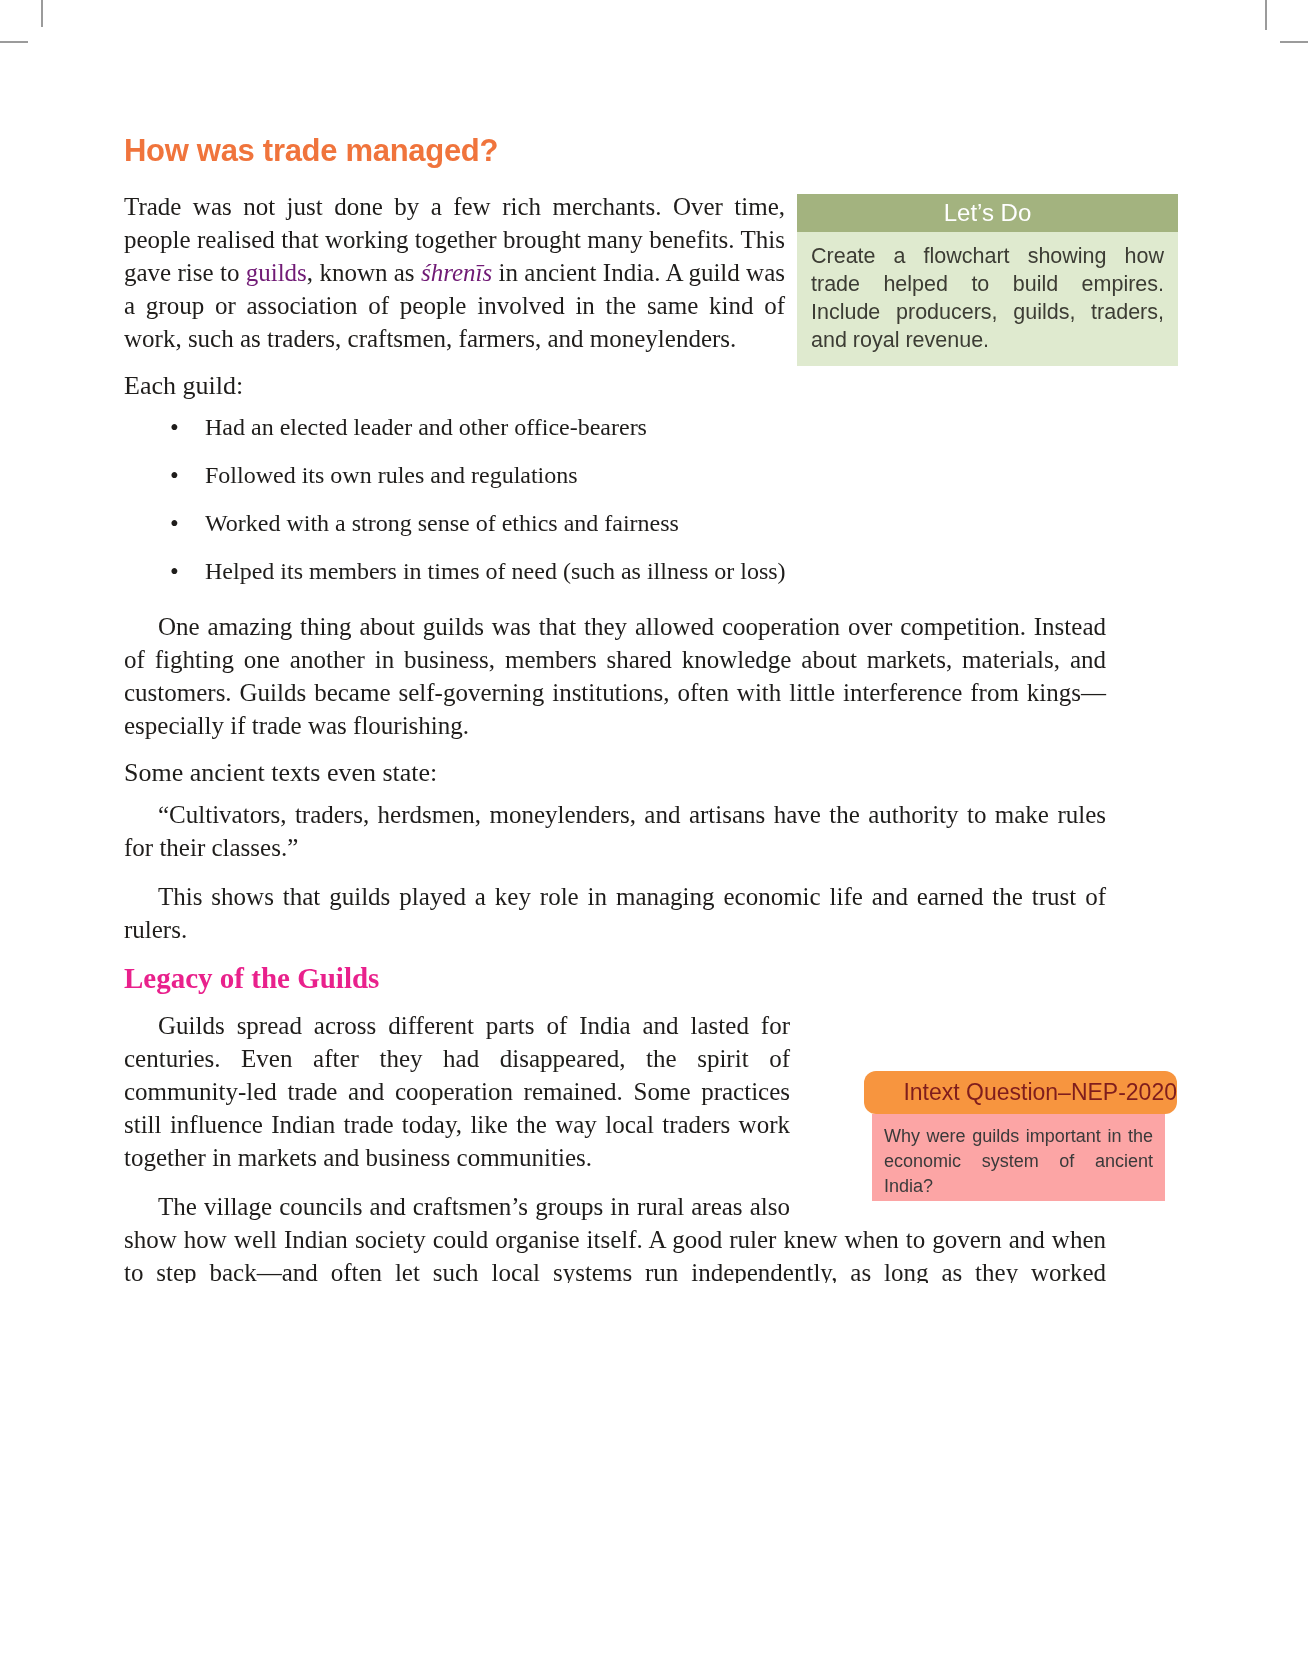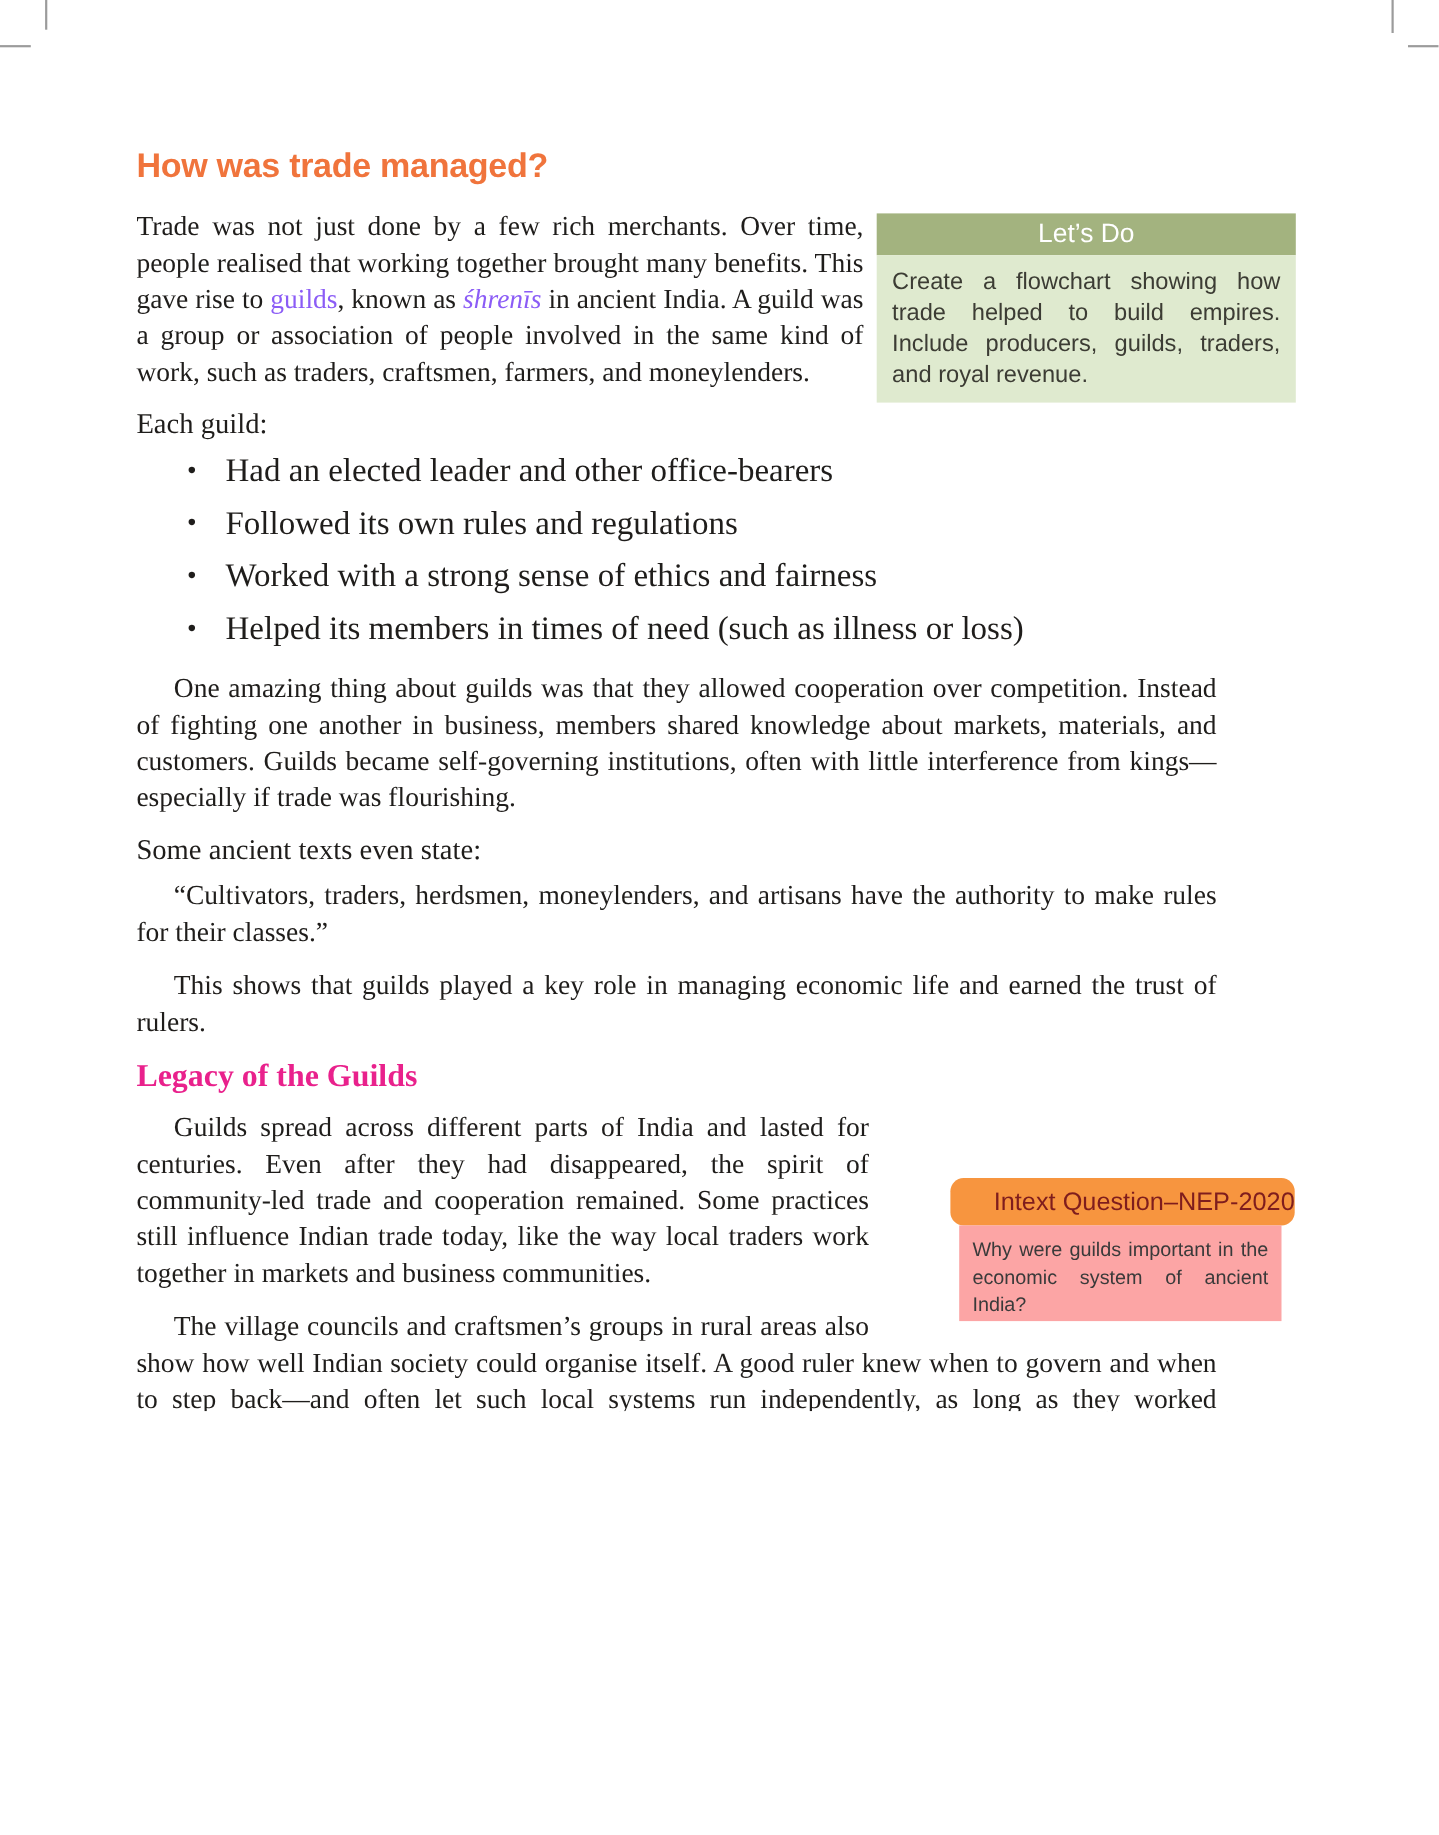--- a/index.html
+++ b/index.html
@@ -6,25 +6,25 @@
   .page{position:relative;width:1308px;height:1283px;background:#ffffff;overflow:hidden;
         font-family:"Liberation Serif",serif;color:#1f1d1b;}
   
   .crop{position:absolute;background:#9b9b9b;}
   
   .content{position:absolute;left:124px;top:134px;width:982px;}
   h1.section{font-family:"Liberation Sans",sans-serif;font-weight:bold;font-size:31px;
              line-height:34px;color:#F0743C;margin:0 0 22px 0;letter-spacing:-0.3px;}
   p.body{font-size:25px;line-height:33px;text-align:justify;margin:0 0 16px 0;}
   p.indent{text-indent:34px;}
-  .pink{color:#8b5cf6;}
+  .pink{color:#701a75;}
   .ital{font-style:italic;}
   p.bold-label{font-size:26px;font-weight:normal;margin:6px 0 10px 0;}
   ul.guild{list-style:none;margin:8px 0 22px 0;padding:0;}
-  ul.guild li{font-size:30px;line-height:33px;margin:0 0 15px 0;padding-left:81px;position:relative;}
+  ul.guild li{font-size:24px;line-height:33px;margin:0 0 15px 0;padding-left:81px;position:relative;}
   ul.guild li::before{content:"\2022";position:absolute;left:46px;top:0;font-size:25px;}
   h2.sub{font-size:29px;font-weight:bold;color:#E9218C;margin:14px 0 14px 0;}
   
   .letsdo{float:right;width:381px;margin:4px -72px 10px 12px;font-family:"Liberation Sans",sans-serif;}
   .letsdo-header{background:#A3B37F;color:#ffffff;font-weight:normal;font-size:24px;line-height:30px;
                  text-align:center;padding:4px 0;}
   .letsdo-body{background:#DFEACF;color:#3c3c34;font-size:21.5px;line-height:28px;
                text-align:justify;padding:10px 14px 12px 14px;}
   
   .intext{float:right;width:313px;margin:0 -71px 8px 74px;padding-top:62px;

